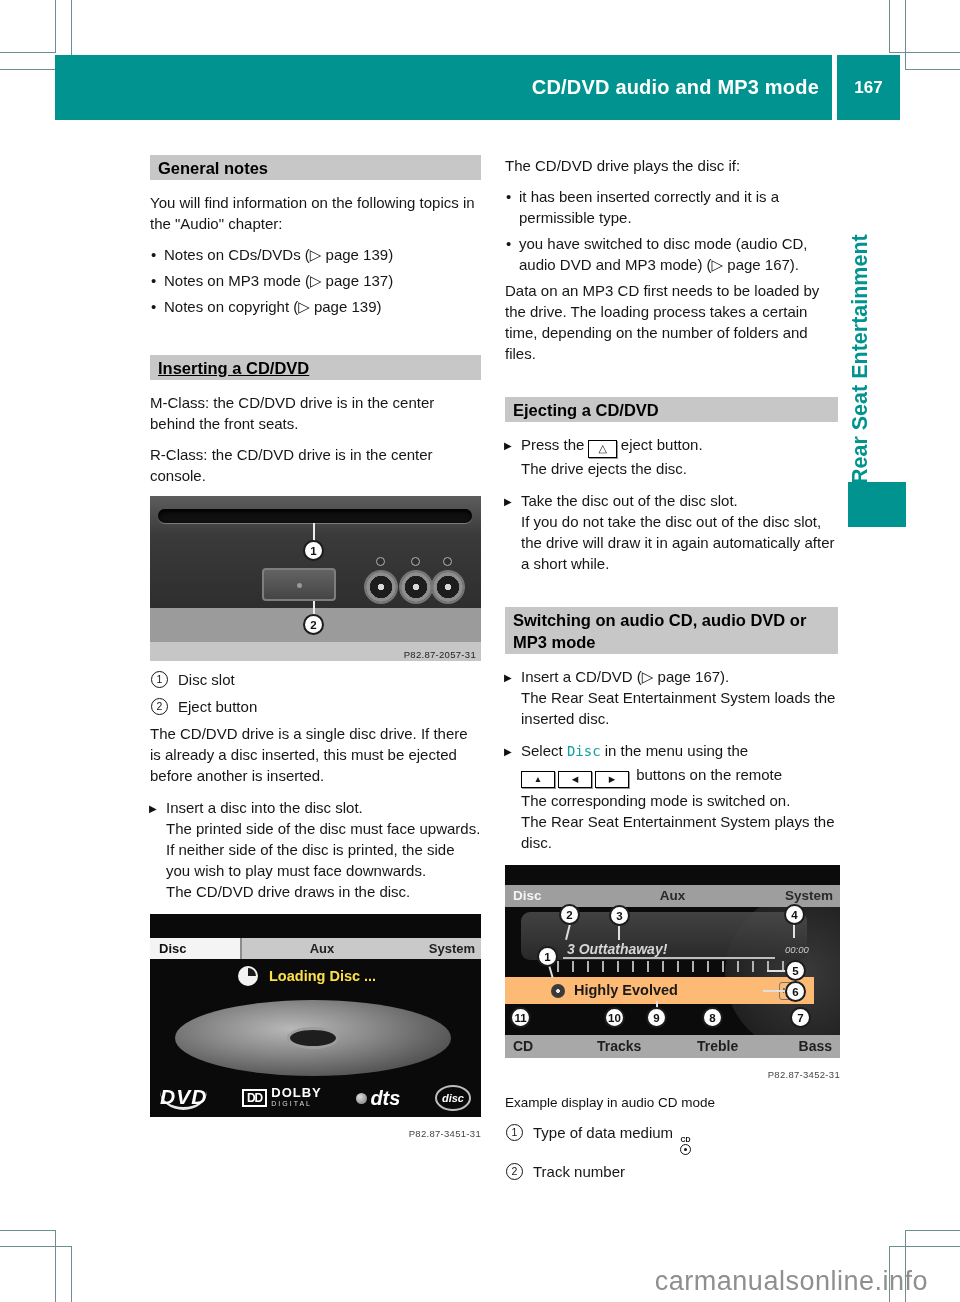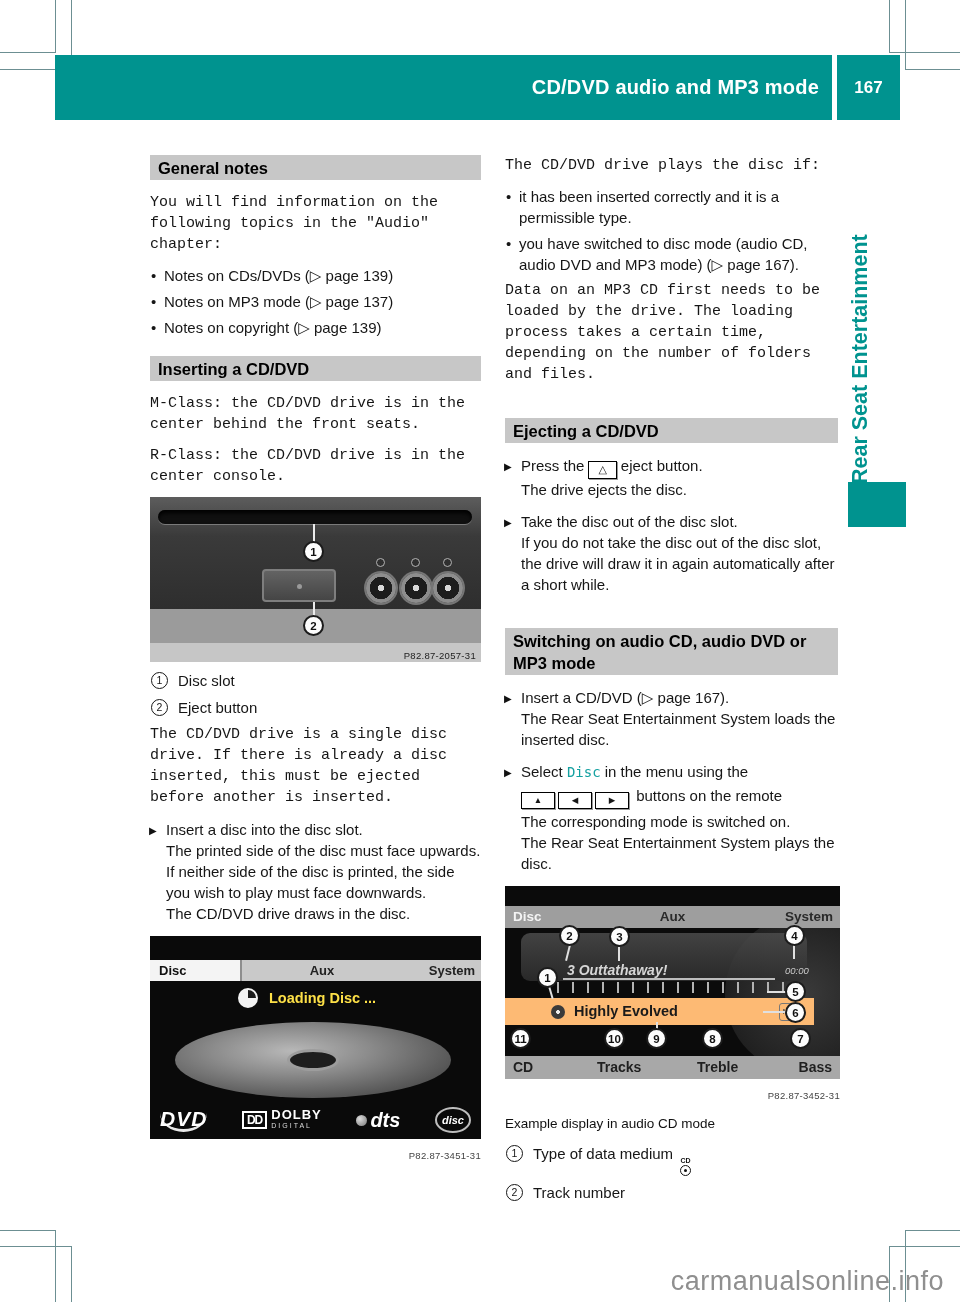--- a/index.html
+++ b/index.html
@@ -22,22 +22,22 @@
               transform:rotate(180deg);color:#00938f;font-weight:bold;font-size:21.5px;white-space:nowrap;}
   .side-tab{position:absolute;left:848px;top:482px;width:58px;height:45px;background:#00938f;}
 
   
   .col{position:absolute;top:155px;font-size:15px;line-height:21px;}
   .col-left{left:150px;width:331px;}
   .col-right{left:505px;width:333px;}
 
   .sec-header{background:#c7c7c7;color:#000;font-weight:bold;font-size:16.5px;line-height:22px;
               padding:2px 8px 1px 8px;margin:0 0 12px 0;}
-  .gap-before{margin-top:18px;}
-  p.body{margin:0 0 10px 0;font-family:Liberation Mono, monospace;}
+  .gap-before{margin-top:38px;text-decoration:underline;}
+  p.body{margin:0 0 10px 0;}
   .bullet{position:relative;padding-left:14px;margin:0 0 5px 0;}
   .bullet::before{content:"•";position:absolute;left:1px;top:0;}
   .step{position:relative;padding-left:16px;margin:11px 0 0 0;}
   .step::before{content:"\25B6";position:absolute;left:-1px;top:1px;font-size:10px;color:#111;}
   .step-detail{margin:0;}
 
   .legend-row{margin:0 0 6px 0;display:flex;align-items:flex-start;}
   .cnum{flex:0 0 auto;display:inline-block;width:17px;height:17px;border:1px solid #161616;border-radius:50%;
         font-size:10.5px;line-height:15px;text-align:center;margin:2px 10px 0 1px;box-sizing:border-box;}
 
@@ -130,21 +130,21 @@
   .fig3-bottombar{position:absolute;left:0;top:170px;width:335px;height:23px;background:#a8a8a8;}
   .fbl{position:absolute;top:0;font-weight:bold;color:#1f1f1f;font-size:14px;line-height:23px;}
   .fline{position:absolute;background:#e0e0e0;z-index:4;}
 
   .fig-caption{font-size:13.5px;margin:7px 0 9px 0;color:#111;}
   .cd-medium-icon{display:inline-block;margin-left:7px;vertical-align:-4px;text-align:center;line-height:0;}
   .cdm-label{display:block;font-size:7px;font-weight:bold;line-height:7px;color:#111;}
   .cdm-disc{display:block;width:11px;height:11px;border:1.5px solid #111;border-radius:50%;margin:1px auto 0;position:relative;box-sizing:border-box;}
   .cdm-disc::after{content:"";position:absolute;left:50%;top:50%;width:3px;height:3px;margin:-1.5px 0 0 -1.5px;border-radius:50%;background:#111;}
 
-  .watermark{position:absolute;right:16px;bottom:5px;font-size:27px;color:#8f8f8f;letter-spacing:.5px;z-index:9;}
+  .watermark{position:absolute;right:32px;bottom:5px;font-size:27px;color:#8f8f8f;letter-spacing:.5px;z-index:9;}
 </style>
 </head>
 <body>
 
 <div class="page">
 
   <div class="crop" style="left:55px;top:0;width:1px;height:53px;"></div>
   <div class="crop" style="left:71px;top:0;width:1px;height:70px;"></div>
   <div class="crop" style="left:0;top:52px;width:56px;height:1px;"></div>
   <div class="crop" style="left:0;top:69px;width:56px;height:1px;"></div>

